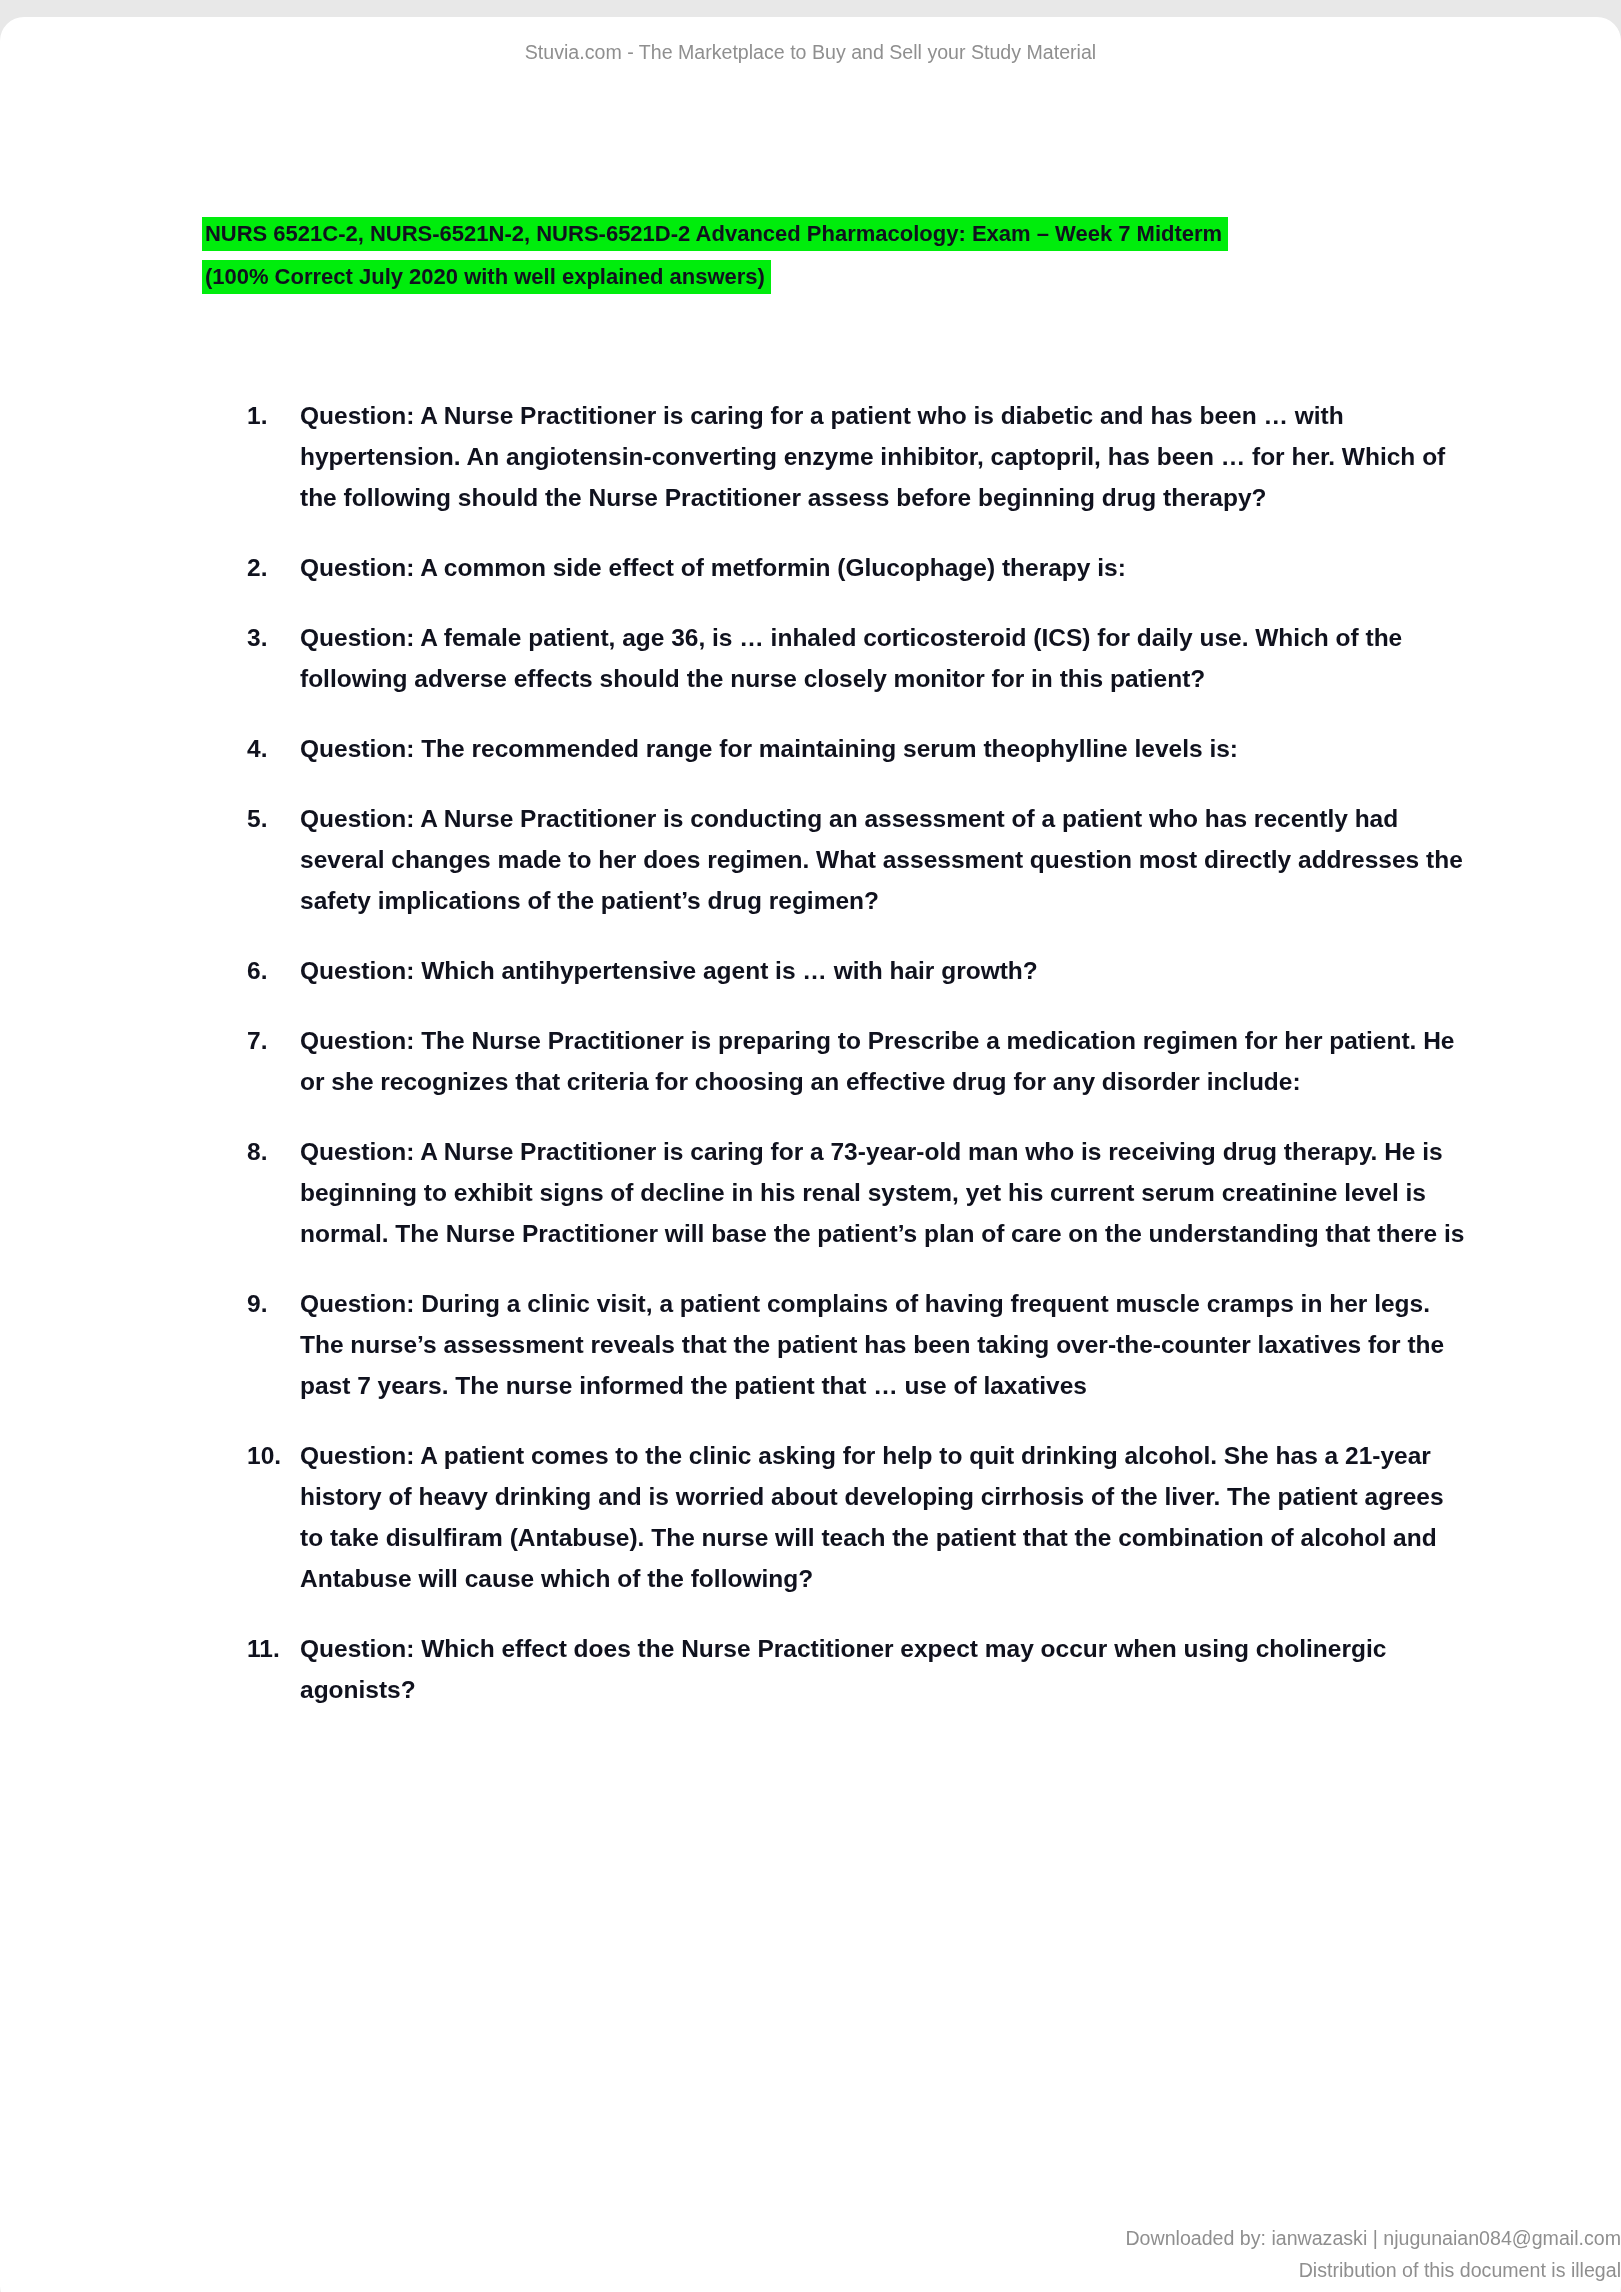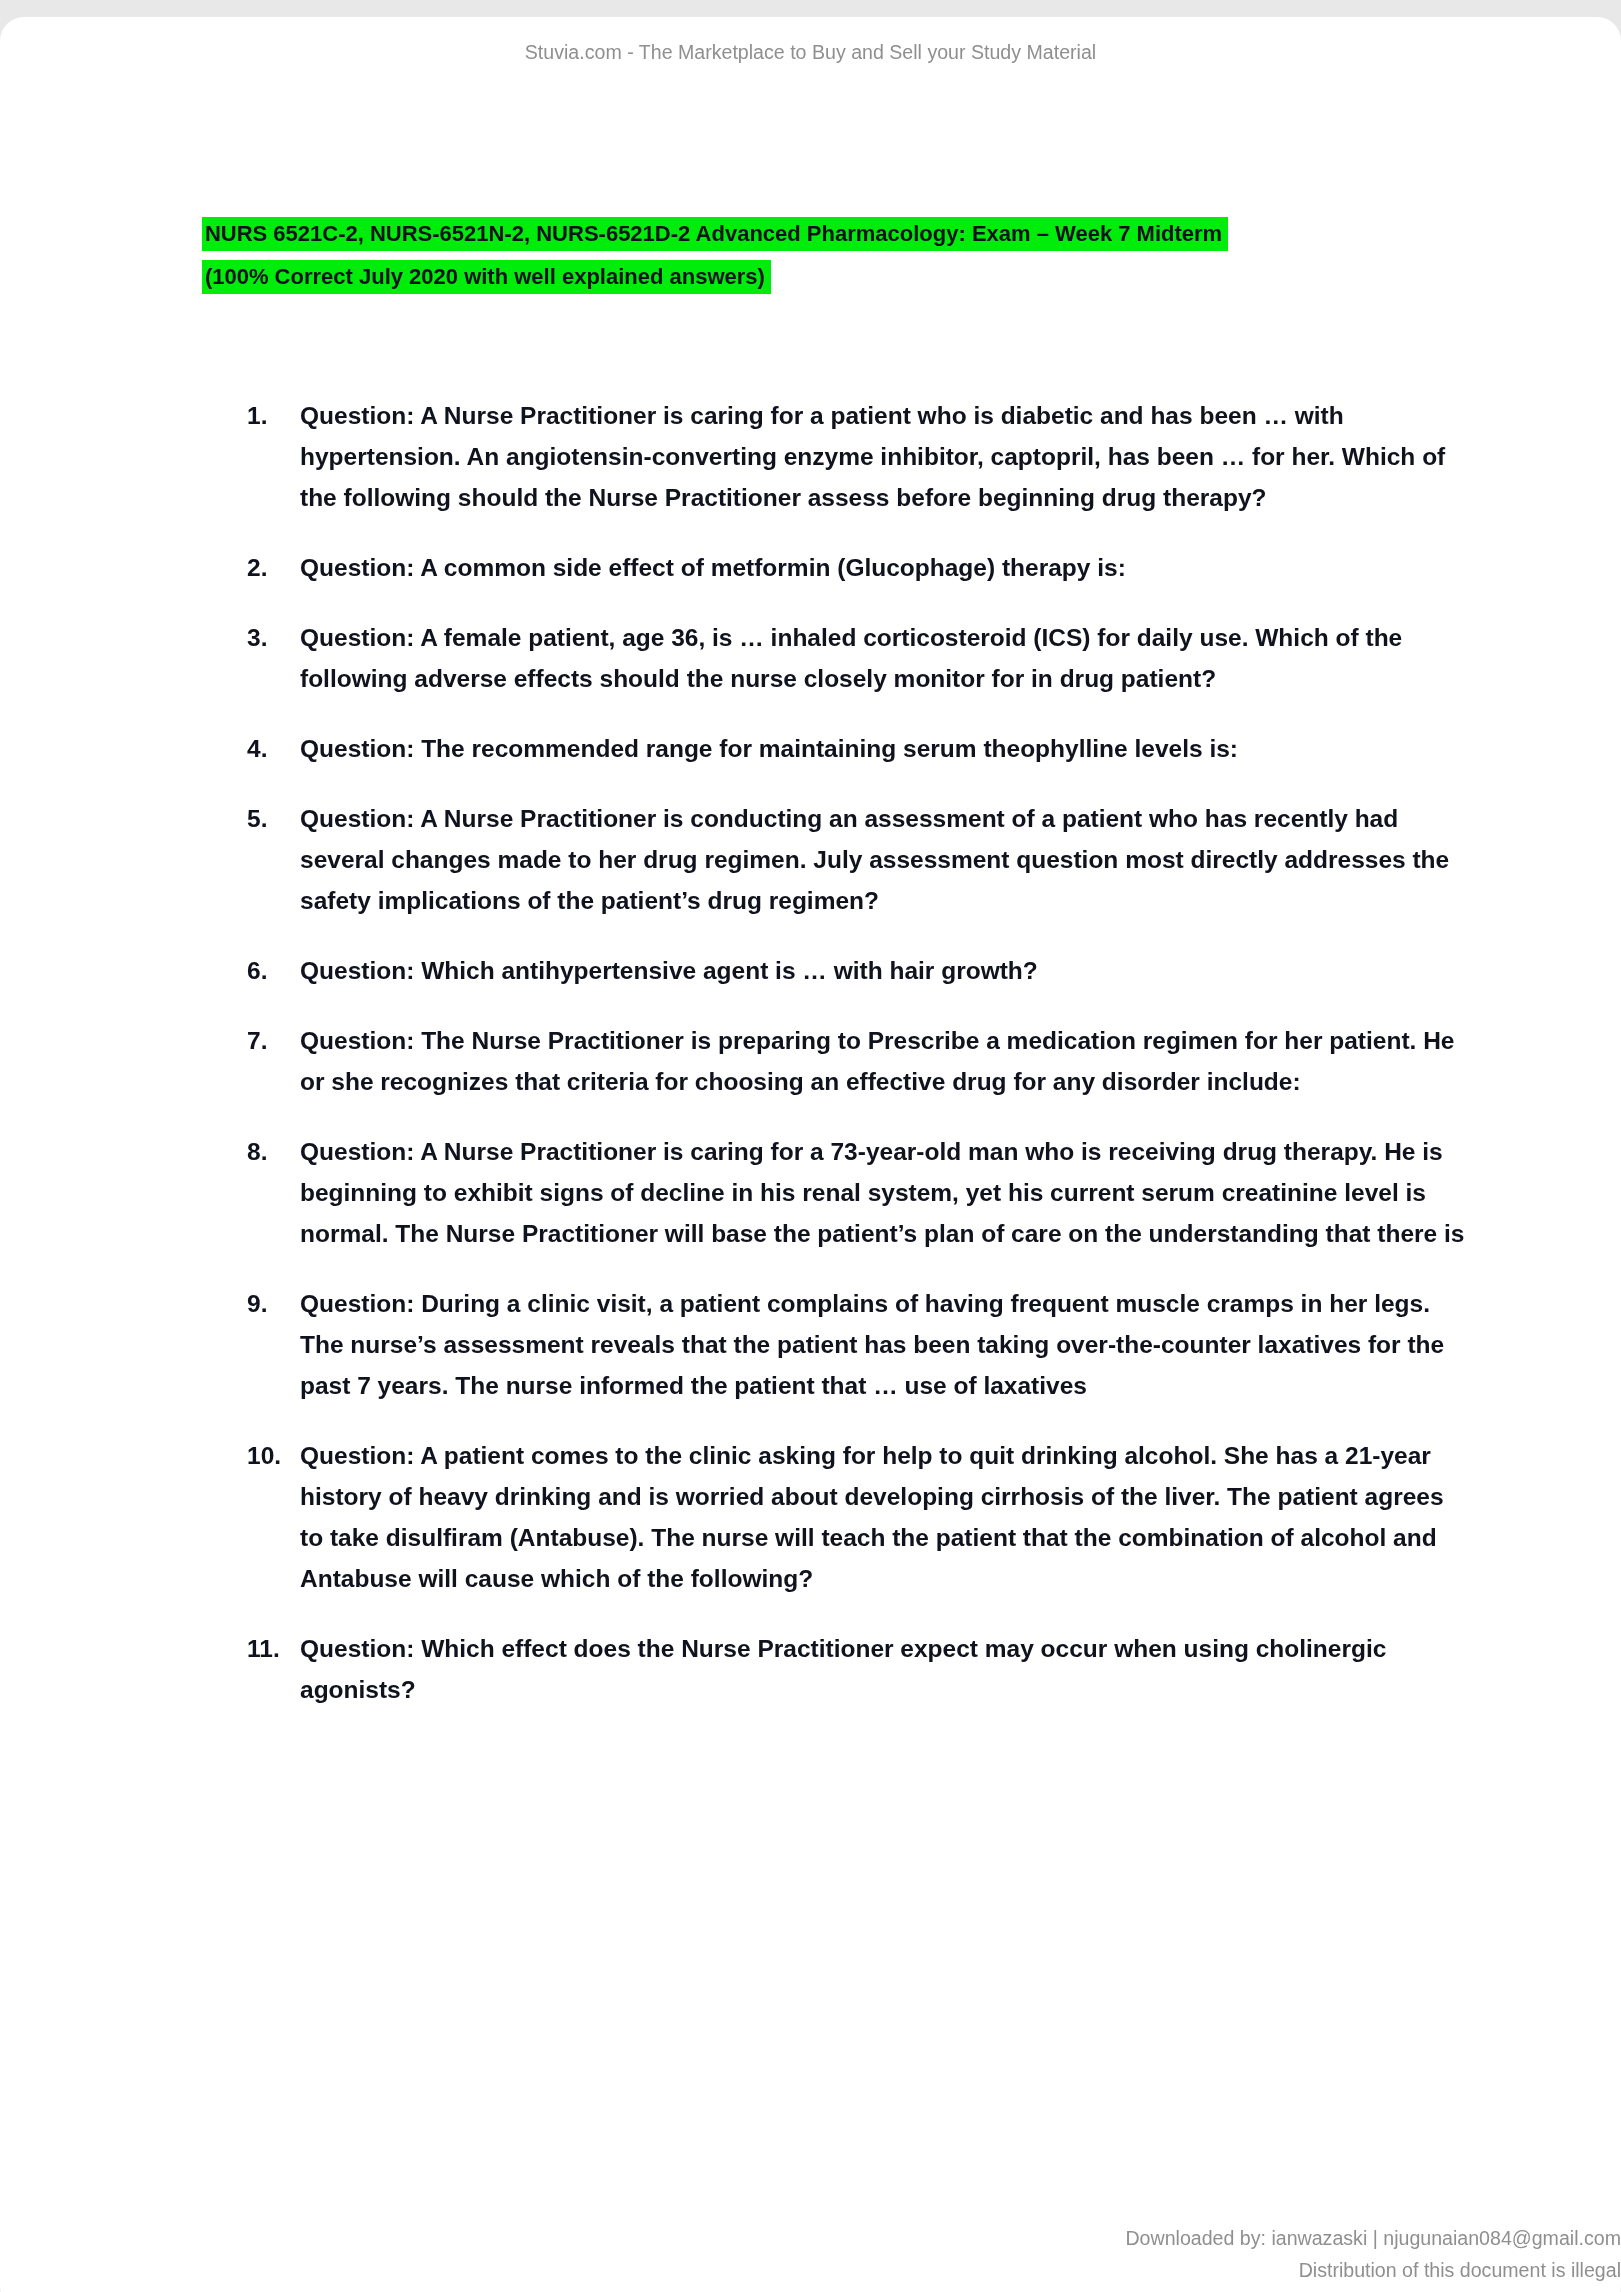--- a/index.html
+++ b/index.html
@@ -108,31 +108,31 @@
       <span class="q-text">Question: A Nurse Practitioner is caring for a patient who is diabetic and has been … with hypertension. An angiotensin-converting enzyme inhibitor, captopril, has been … for her. Which of the following should the Nurse Practitioner assess before beginning drug therapy?</span>
     </li>
 
     <li class="q-item">
       <span class="q-num">2.</span>
       <span class="q-text">Question: A common side effect of metformin (Glucophage) therapy is:</span>
     </li>
 
     <li class="q-item">
       <span class="q-num">3.</span>
-      <span class="q-text">Question: A female patient, age 36, is … inhaled corticosteroid (ICS) for daily use. Which of the following adverse effects should the nurse closely monitor for in drug patient?</span>
+      <span class="q-text">Question: A female patient, age 36, is … inhaled corticosteroid (ICS) for daily use. Which of the following adverse effects should the nurse closely monitor for in this patient?</span>
     </li>
 
     <li class="q-item">
       <span class="q-num">4.</span>
       <span class="q-text">Question: The recommended range for maintaining serum theophylline levels is:</span>
     </li>
 
     <li class="q-item">
       <span class="q-num">5.</span>
-      <span class="q-text">Question: A Nurse Practitioner is conducting an assessment of a patient who has recently had several changes made to her drug regimen. July assessment question most directly addresses the safety implications of the patient’s drug regimen?</span>
+      <span class="q-text">Question: A Nurse Practitioner is conducting an assessment of a patient who has recently had several changes made to her does regimen. What assessment question most directly addresses the safety implications of the patient’s drug regimen?</span>
     </li>
 
     <li class="q-item">
       <span class="q-num">6.</span>
       <span class="q-text">Question: Which antihypertensive agent is … with hair growth?</span>
     </li>
 
     <li class="q-item">
       <span class="q-num">7.</span>
       <span class="q-text">Question: The Nurse Practitioner is preparing to Prescribe a medication regimen for her patient. He or she recognizes that criteria for choosing an effective drug for any disorder include:</span>

